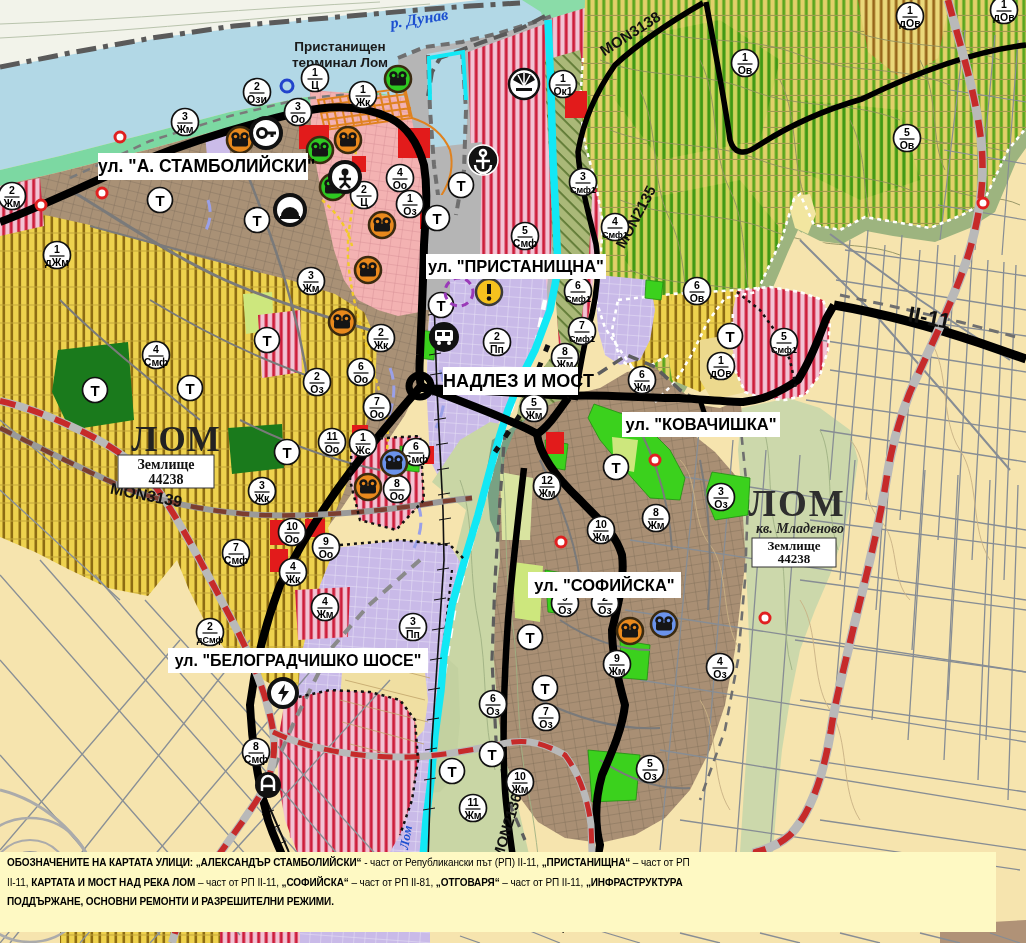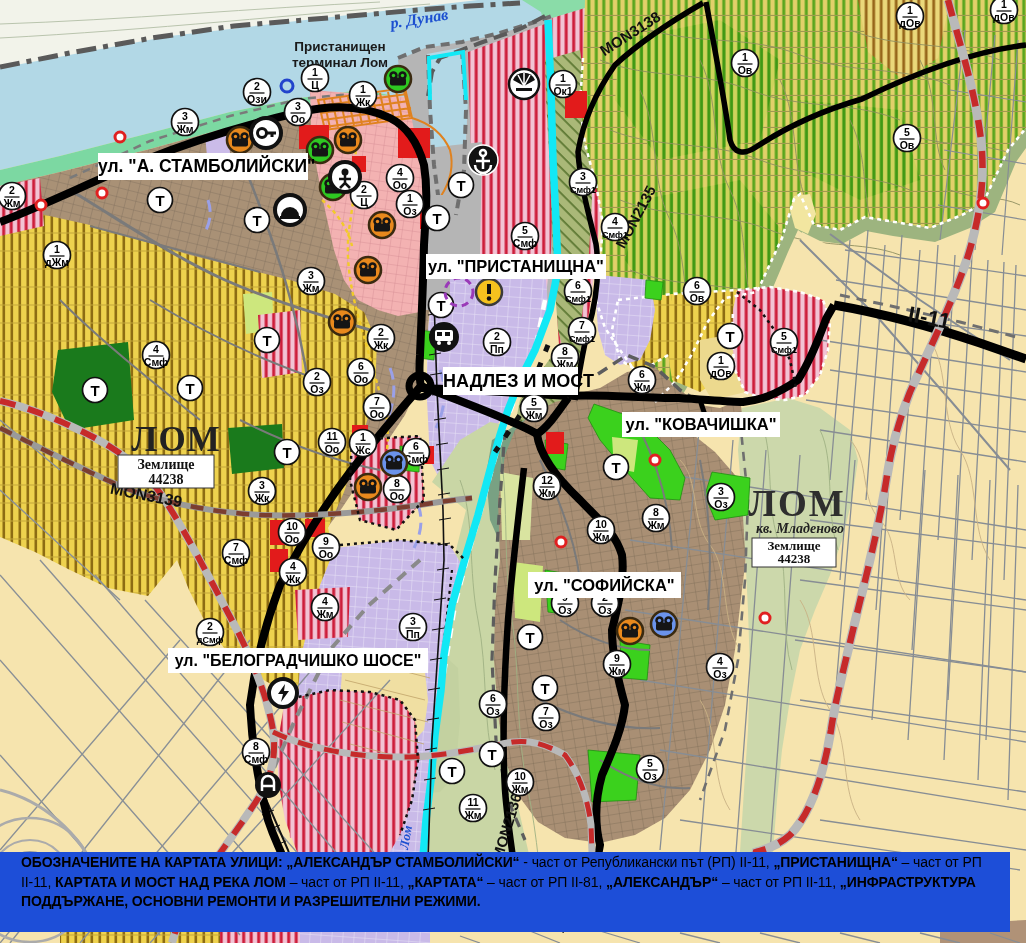--- a/index.html
+++ b/index.html
@@ -1015,18 +1015,18 @@
 <div class="lbl" style="left:426px;top:254px;width:180px;height:25px;font-size:16.5px;text-align:center;line-height:25px;">ул. "ПРИСТАНИЩНА"</div>
 
 <div class="lbl" style="left:443px;top:367px;width:135px;height:28px;font-size:18px;text-align:center;line-height:28px;">НАДЛЕЗ И МОСТ</div>
 
 <div class="lbl" style="left:622px;top:412px;width:158px;height:25px;font-size:16.5px;text-align:center;line-height:25px;">ул. "КОВАЧИШКА"</div>
 
 <div class="lbl" style="left:528px;top:572px;width:153px;height:26px;font-size:16.5px;text-align:center;line-height:26px;">ул. "СОФИЙСКА"</div>
 
 <div class="lbl" style="left:168px;top:648px;width:260px;height:25px;font-size:16px;text-align:center;line-height:25px;">ул. "БЕЛОГРАДЧИШКО ШОСЕ"</div>
 
-<div style="position:absolute;left:0;top:852px;width:989px;height:79px;background:#1d4ed8;font-size:14px;line-height:19.5px;letter-spacing:-0.1px;color:#000;padding:1px 0 0 21px;white-space:nowrap;">
+<div style="position:absolute;left:0;top:852px;width:989px;height:79px;background:#fef9c3;font-size:10px;line-height:19.5px;letter-spacing:-0.1px;color:#000;padding:1px 0 0 7px;white-space:nowrap;">
 <div><b>ОБОЗНАЧЕНИТЕ НА КАРТАТА УЛИЦИ: „АЛЕКСАНДЪР СТАМБОЛИЙСКИ“</b> - част от Републикански път (РП) II-11, <b>„ПРИСТАНИЩНА“</b> – част от РП</div>
-<div>II-11, <b>КАРТАТА И МОСТ НАД РЕКА ЛОМ</b> – част от РП II-11, <b>„КАРТАТА“</b> – част от РП II-81, <b>„АЛЕКСАНДЪР“</b> – част от РП II-11, <b>„ИНФРАСТРУКТУРА</b></div>
+<div>II-11, <b>КАРТАТА И МОСТ НАД РЕКА ЛОМ</b> – част от РП II-11, <b>„СОФИЙСКА“</b> – част от РП II-81, <b>„ОТГОВАРЯ“</b> – част от РП II-11, <b>„ИНФРАСТРУКТУРА</b></div>
 <div><b>ПОДДЪРЖАНЕ, ОСНОВНИ РЕМОНТИ И РАЗРЕШИТЕЛНИ РЕЖИМИ.</b></div>
 </div>
 </div>
 
 </body></html>

